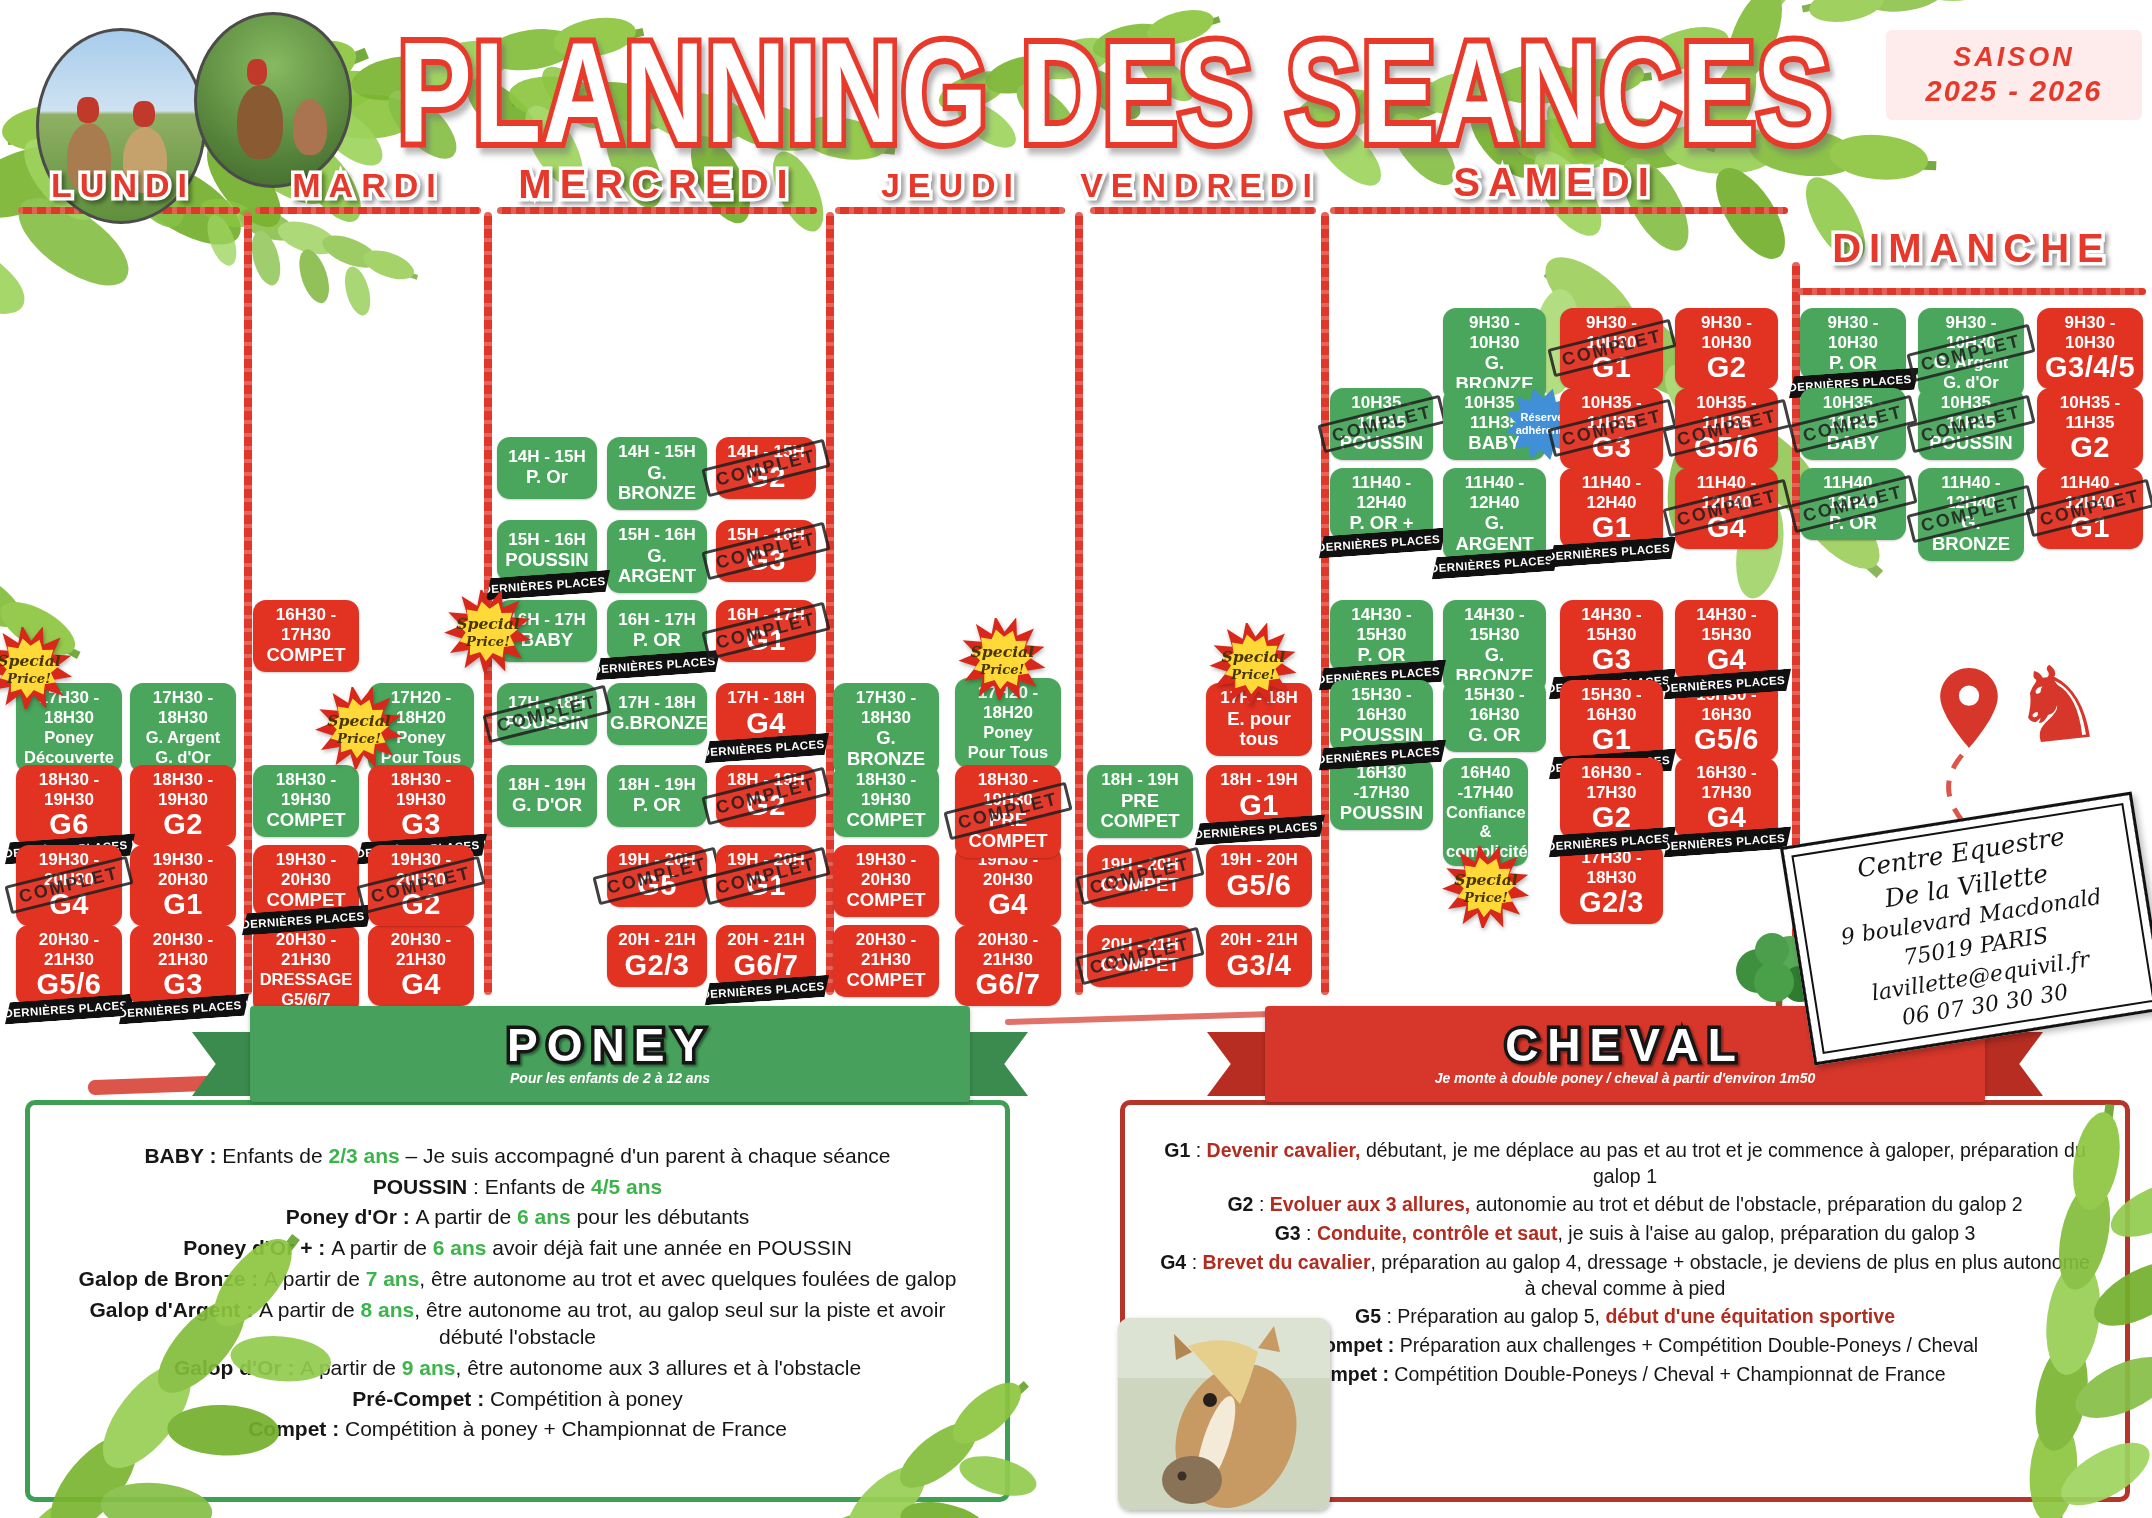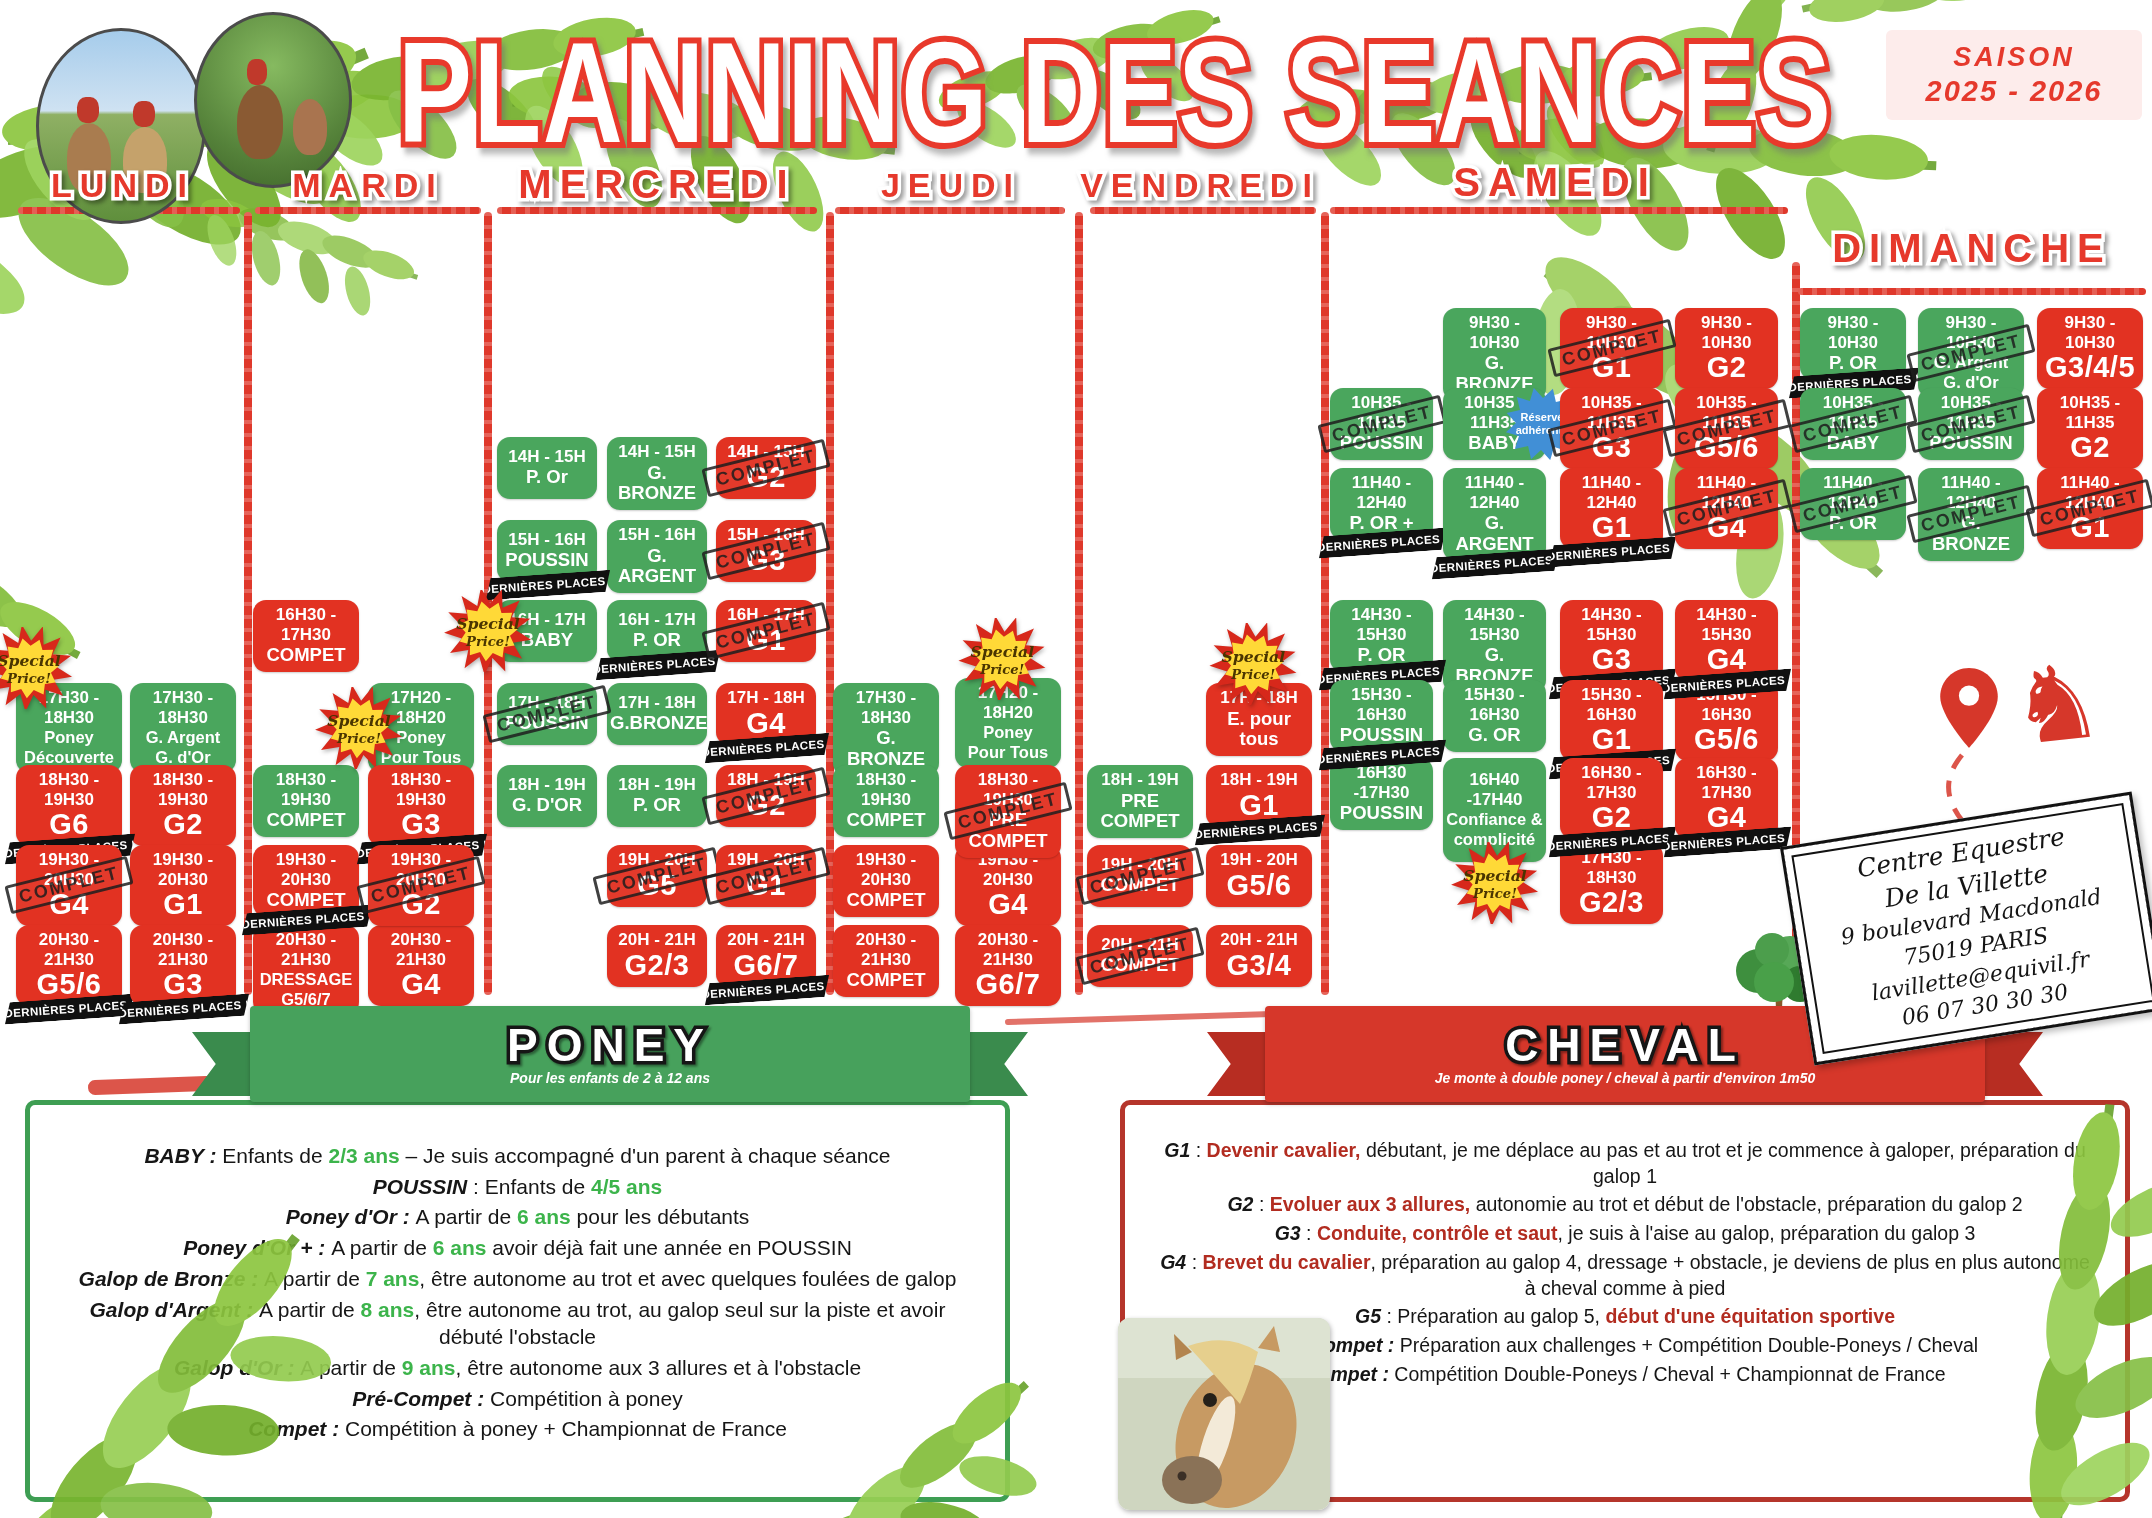--- a/index.html
+++ b/index.html
@@ -92,21 +92,21 @@
   #cheval-banner .tail{background:#b72d22;}
 
   .legend-box{position:absolute;top:1100px;height:402px;background:#fff;border-radius:10px;z-index:2;
               box-sizing:border-box;}
   #poney-box{left:25px;width:985px;border:5px solid #3e9e53;padding:34px 40px 10px;}
   #cheval-box{left:1120px;width:1010px;border:5px solid #b5352b;padding:30px 32px 10px;}
   .legend-lines{width:100%;}
   .lline{text-align:center;color:#161616;margin:3px 0;line-height:1.32;}
   #poney-box .lline{font-size:21px;}
   #cheval-box .lline{font-size:19.5px;}
-  .seg-b{font-weight:700;font-style:italic;}
+  .seg-b{font-weight:700;}
   .seg-g{font-weight:700;color:#3cb44b;}
   .seg-r{font-weight:700;color:#b22c20;}
 
   
   #contact-card{position:absolute;left:1795px;top:818px;width:350px;height:215px;background:#fff;
                 border:3px solid #121212;box-shadow:inset 0 0 0 7px #fff,inset 0 0 0 9px #121212,3px 4px 6px rgba(0,0,0,.25);
                 transform:rotate(-9deg);z-index:3;display:flex;flex-direction:column;justify-content:center;
                 gap:1px;text-align:center;font-family:"DejaVu Serif",serif;font-style:italic;color:#141414;}
   #contact-card .cline{font-size:22px;line-height:1.3;}
   #contact-card .cline.big{font-size:25px;}
@@ -527,21 +527,21 @@
         </div>
       </div>
       <div class="card green" style="left: 1443px; top: 600px; width: 103px; min-height: 62px;">
         <div class="time">14H30 - 15H30</div>
         <div class="lv-med">G. BRONZE</div>
       </div>
       <div class="card green" style="left: 1443px; top: 680px; width: 103px; min-height: 62px;">
         <div class="time">15H30 - 16H30</div>
         <div class="lv-med">G. OR</div>
       </div>
-      <div class="card green" style="left: 1443px; top: 758px; width: 103px; min-height: 104px; z-index: 3;">
+      <div class="card green" style="left: 1443px; top: 758px; width: 85px; min-height: 104px; z-index: 3;">
         <div class="time">16H40 -17H40</div>
         <div class="lv-sm">Confiance &amp;</div>
         <div class="lv-sm">complicité</div>
         <div class="special pos-b"><svg viewBox="0 0 96 84" width="94" height="82">
             <polygon points="92.1,50.9 73.3,54.0 82.9,70.4 64.9,64.4 65.7,83.4 52.5,69.6 44.4,86.9 39.2,68.6 24.0,80.1 27.8,61.4 9.1,64.6 21.1,49.8 3.0,43.9 20.6,36.4 7.3,22.8 26.3,24.3 20.9,6.1 37.0,16.3 40.7,-2.4 50.2,14.1 62.2,-0.7 62.9,18.3 80.4,10.8 72.2,28.0 91.2,29.4 76.0,40.8 " fill="#d7281b"></polygon>
             <polygon points="75.2,56.9 64.3,58.3 62.9,69.2 52.9,64.5 45.8,72.9 40.0,63.5 29.4,66.8 29.6,55.8 19.0,52.8 25.1,43.6 17.7,35.4 27.8,31.0 26.1,20.1 37.0,21.8 41.4,11.7 49.6,19.1 58.8,13.0 61.8,23.6 72.8,23.4 69.6,34.0 78.9,39.8 70.5,46.9 " fill="#ffd937"></polygon>
             <text class="sp1" x="48" y="40">Special</text>
             <text class="sp2" x="48" y="57">Price!</text>
           </svg></div>
       </div>

